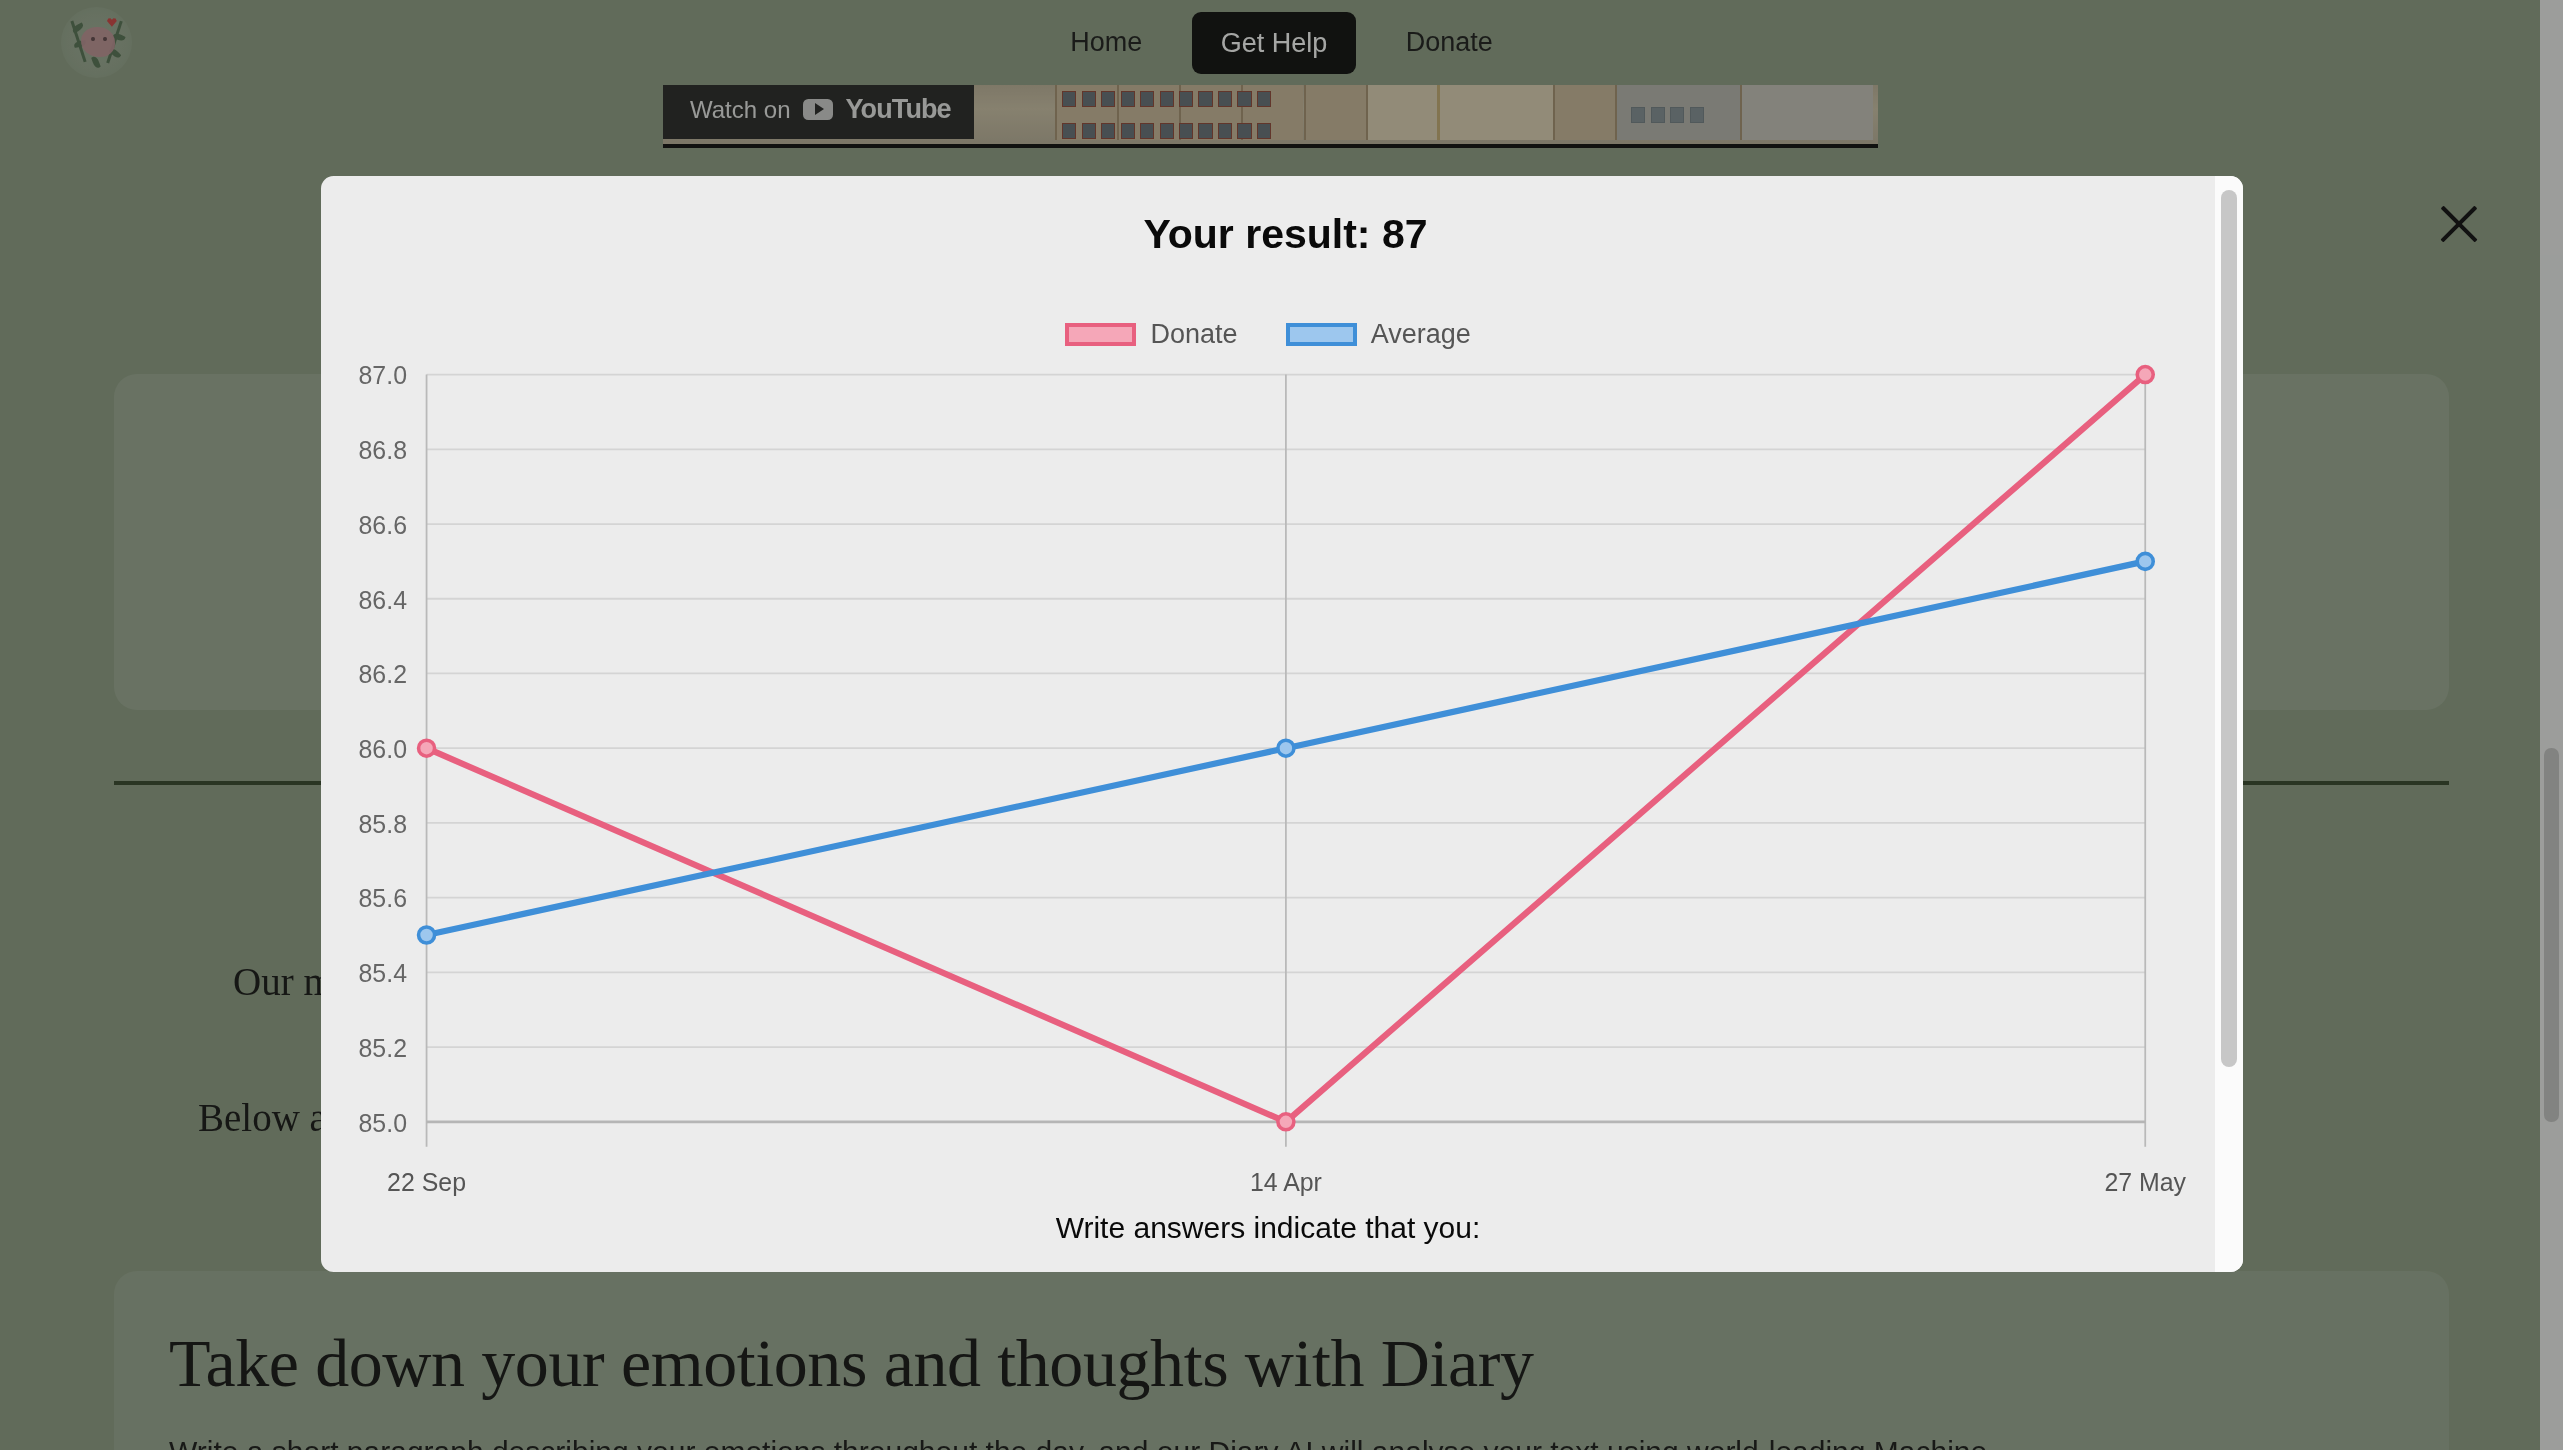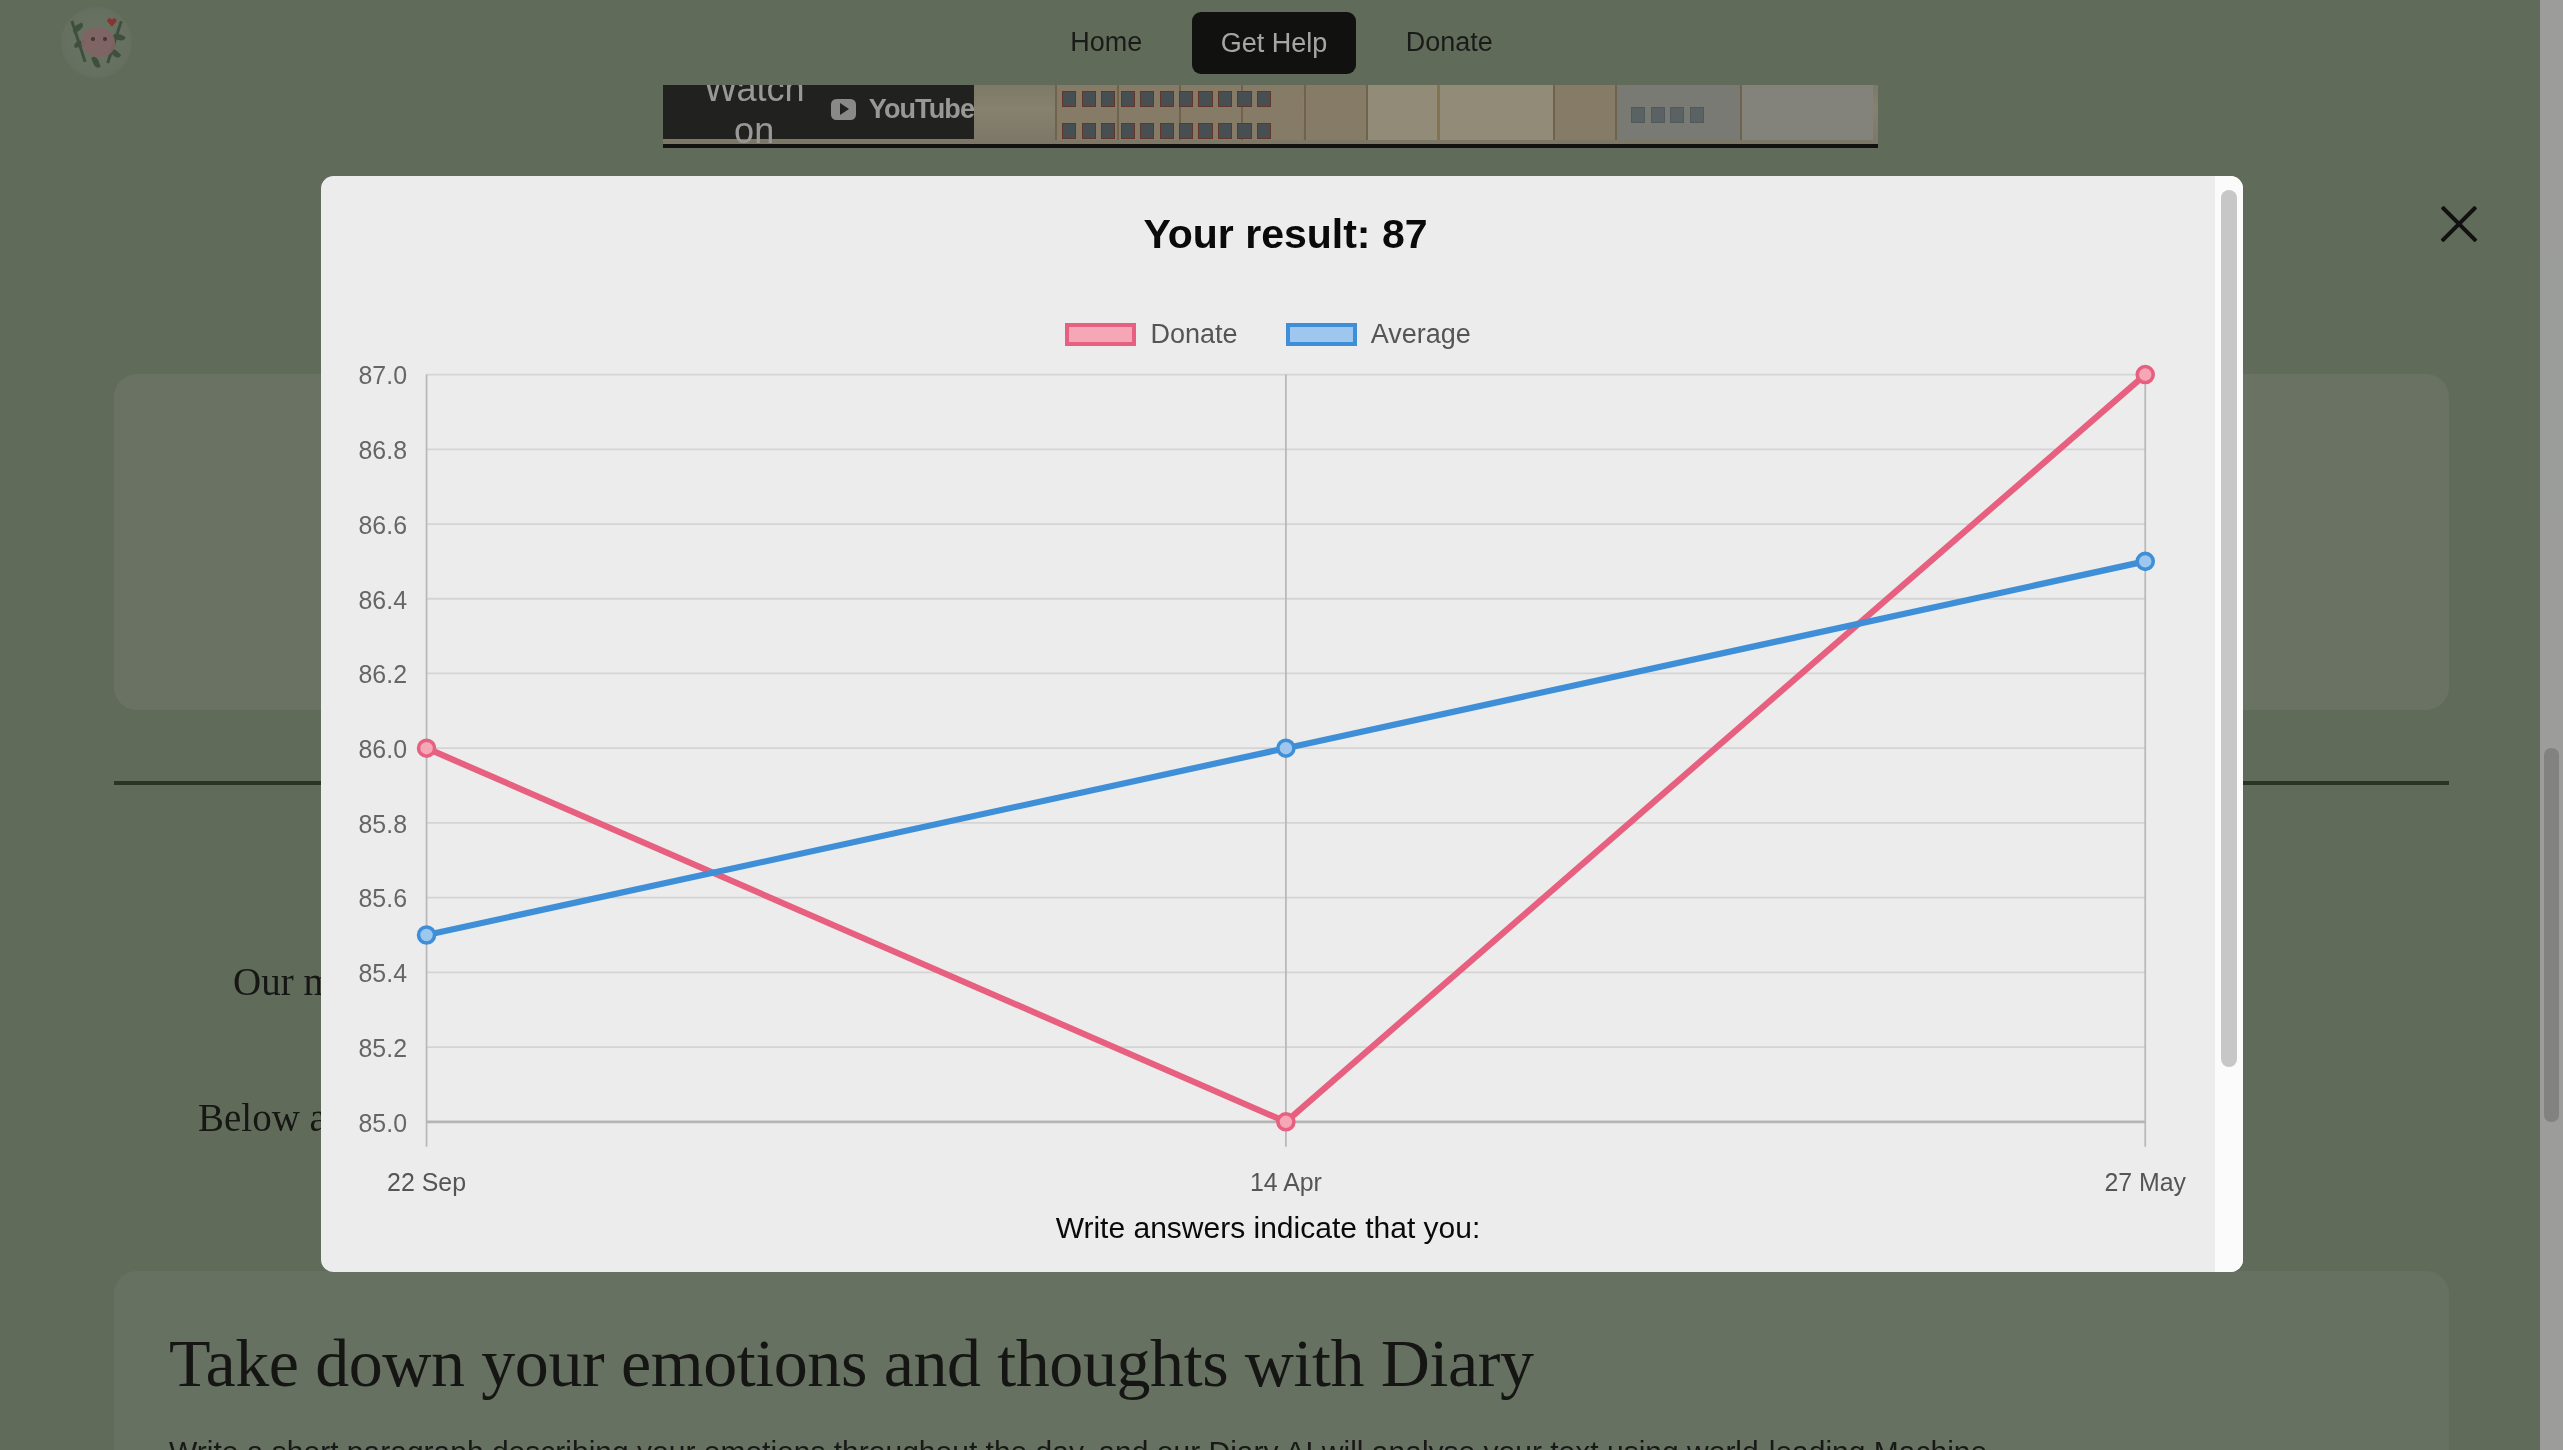--- a/index.html
+++ b/index.html
@@ -74,21 +74,21 @@
     background: #c9b596;
     border-left: 2.7px solid #a28c6c;
   }
   .win-row { position: absolute; left: 0; right: 0; display: flex; gap: 5.3px; padding: 0 7.1px; }
   .win { width: 14.2px; height: 16px; background: #5f6a72; border: 1.8px solid #8c3f2f; }
   .yt-badge {
     position: absolute; left: 0; top: 0; width: 311px; height: 59px;
     background: #1c1c1c; display: flex; align-items: center;
     padding-left: 27px; gap: 12.5px; z-index: 3;
   }
-  .yt-badge .lbl { color: #e8e8e8; font-size: 36px; text-align: center; }
+  .yt-badge .lbl { color: #e8e8e8; font-size: 24px; text-align: center; }
   .yt-play {
     width: 30px; height: 21.4px; background: #cfcfcf; border-radius: 5.3px;
     display: flex; align-items: center; justify-content: center;
   }
   .yt-play::after {
     content: ""; width: 0; height: 0;
     border-left: 9.8px solid #1c1c1c;
     border-top: 6.2px solid transparent; border-bottom: 6.2px solid transparent;
     margin-left: 2.7px;
   }

